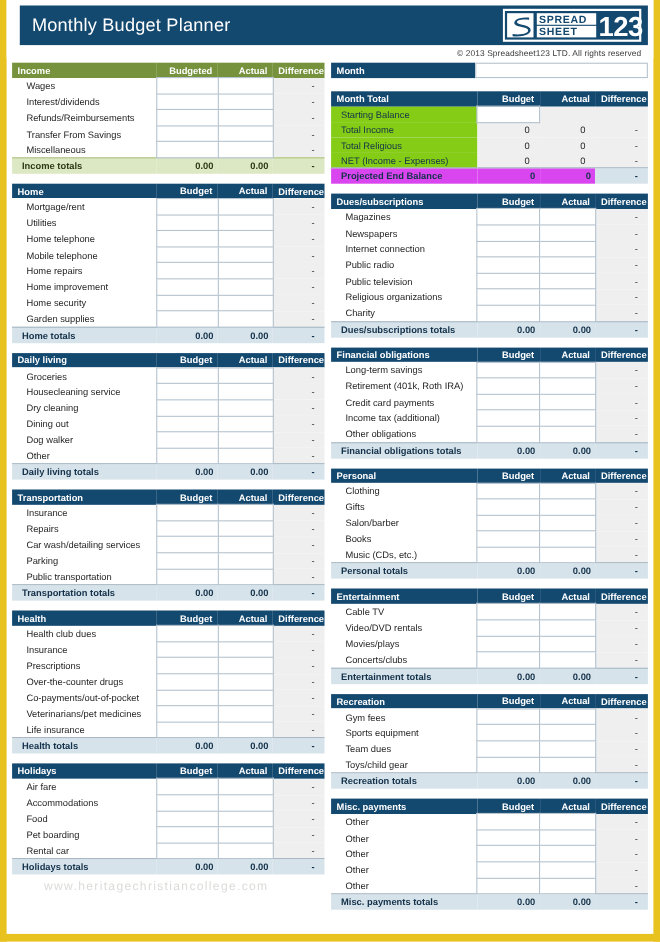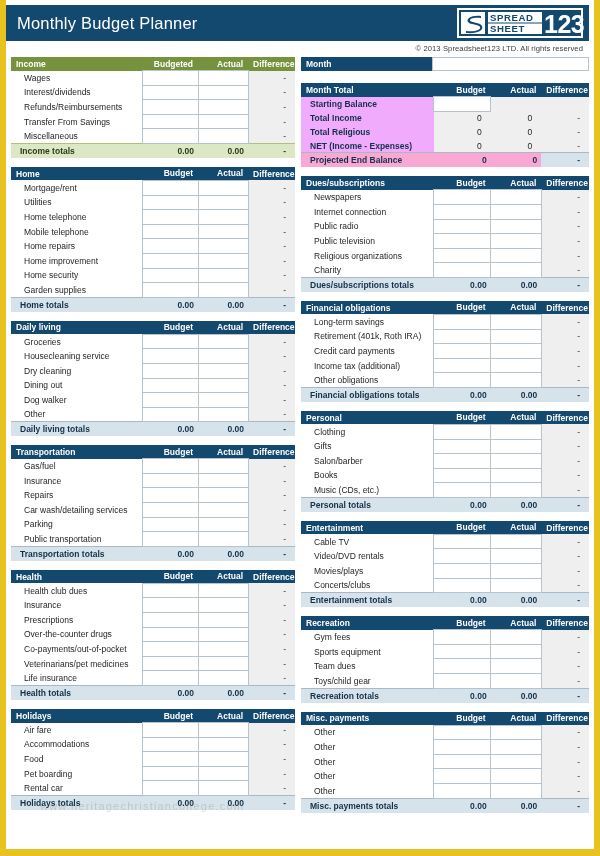--- a/index.html
+++ b/index.html
@@ -22,21 +22,21 @@
   
   .header-wrap{
     padding:5px 5px 0 0;
     background:#ffffff;
   }
   .titlebar{
     height:36px;
     background:#13486f;
     display:flex;align-items:center;
     position:relative;
-    margin-left:0;
+    margin-left:12px;
   }
   .app-title{
     color:#ffffff;
     font-size:16.5px;
     letter-spacing:.2px;
     padding-left:11px;
     font-weight:400;
   }
   .logo{
     position:absolute;right:4px;top:2px;
@@ -123,37 +123,37 @@
     background:#dce8c4;
     border-top:1px solid #aec27f;
     color:#2d3a16;
   }
   table.sect tbody tr.total td.lbl{text-align:left;padding-left:9px;}
   table.sect tbody tr.total td.diff{padding-right:9px;background:#d7e3ea;}
   table.sect.green tbody tr.total td.diff{background:#dce8c4;}
 
   
   table.sect.monthtotal tbody td.lbl{
-    font-weight:bold;
-    background:#f0abfc;
+    font-weight:normal;
+    background:#84cc16;
     padding-left:9px;
     color:#13314a;
   }
   table.sect.monthtotal tbody td.val{
     background:#efefef;
     border:none;
     padding-right:9px;
   }
   table.sect.monthtotal tbody td.val.input{
     background:#ffffff;
     border:1px solid #b6c4cf;
   }
   table.sect.monthtotal tbody td.diff{background:#efefef;}
   table.sect.monthtotal tbody tr.total td{
-    background:#f9a8d4;
+    background:#d946ef;
     font-weight:bold;
   }
   table.sect.monthtotal tbody tr.total td.diff{background:#d7e3ea;}
 
   
   .monthrow{
     display:flex;
     margin-bottom:12px;
     height:14px;
   }
@@ -413,26 +413,20 @@
           <thead>
             <tr>
               <th class="h-label">Transportation</th>
               <th>Budget</th>
               <th>Actual</th>
               <th>Difference</th>
             </tr>
           </thead>
           <tbody>
             <tr>
-              <td class="lbl">Gas/fuel</td>
-              <td></td>
-              <td></td>
-              <td class="diff">-</td>
-            </tr>
-            <tr>
               <td class="lbl">Insurance</td>
               <td></td>
               <td></td>
               <td class="diff">-</td>
             </tr>
             <tr>
               <td class="lbl">Repairs</td>
               <td></td>
               <td></td>
               <td class="diff">-</td>
@@ -647,20 +641,26 @@
           <thead>
             <tr>
               <th class="h-label">Dues/subscriptions</th>
               <th>Budget</th>
               <th>Actual</th>
               <th>Difference</th>
             </tr>
           </thead>
           <tbody>
             <tr>
+              <td class="lbl">Magazines</td>
+              <td></td>
+              <td></td>
+              <td class="diff">-</td>
+            </tr>
+            <tr>
               <td class="lbl">Newspapers</td>
               <td></td>
               <td></td>
               <td class="diff">-</td>
             </tr>
             <tr>
               <td class="lbl">Internet connection</td>
               <td></td>
               <td></td>
               <td class="diff">-</td>

